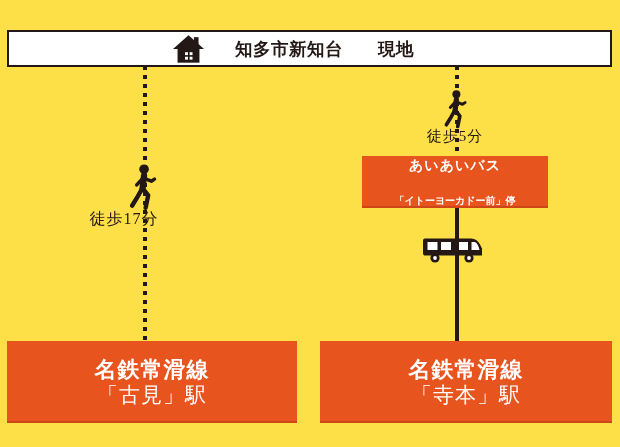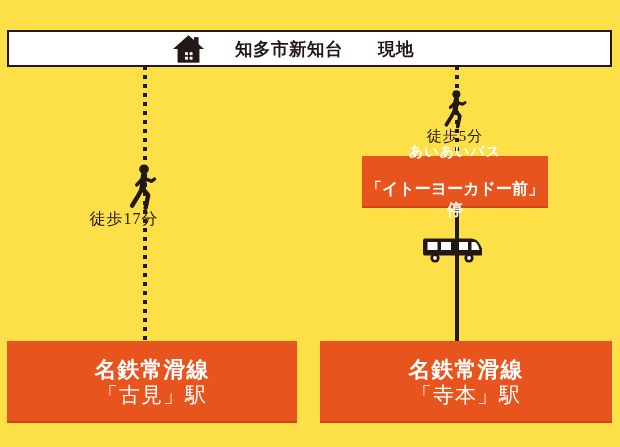--- a/index.html
+++ b/index.html
@@ -82,21 +82,21 @@
     display: flex;
     flex-direction: column;
     align-items: center;
     justify-content: center;
     text-align: center;
     z-index: 3;
     box-shadow: inset 0 -2px 0 rgba(120,30,0,0.25);
   }
   .busstop-box { left: 362px; top: 156px; width: 186px; height: 52px; }
   .busstop-box .l1 { font-size: 14px; font-weight: 700; letter-spacing: 1px; line-height: 1.3; }
-  .busstop-box .l2 { font-size: 16px; font-weight: 700; letter-spacing: 0px; line-height: 1.3; margin-top: 18px; }
+  .busstop-box .l2 { font-size: 10px; font-weight: 700; letter-spacing: 0px; line-height: 1.3; margin-top: 18px; }
 
   .station-box { top: 341px; height: 82px; }
   .station-left  { left: 7px;   width: 290px; }
   .station-right { left: 320px; width: 292px; }
   .station-box .line-name    { font-size: 22px; font-weight: 600; letter-spacing: 1px; line-height: 1.15; }
   .station-box .station-name { font-size: 21px; font-weight: 400; letter-spacing: 1px; line-height: 1.15; }
 </style>
 </head>
 <body>
 

